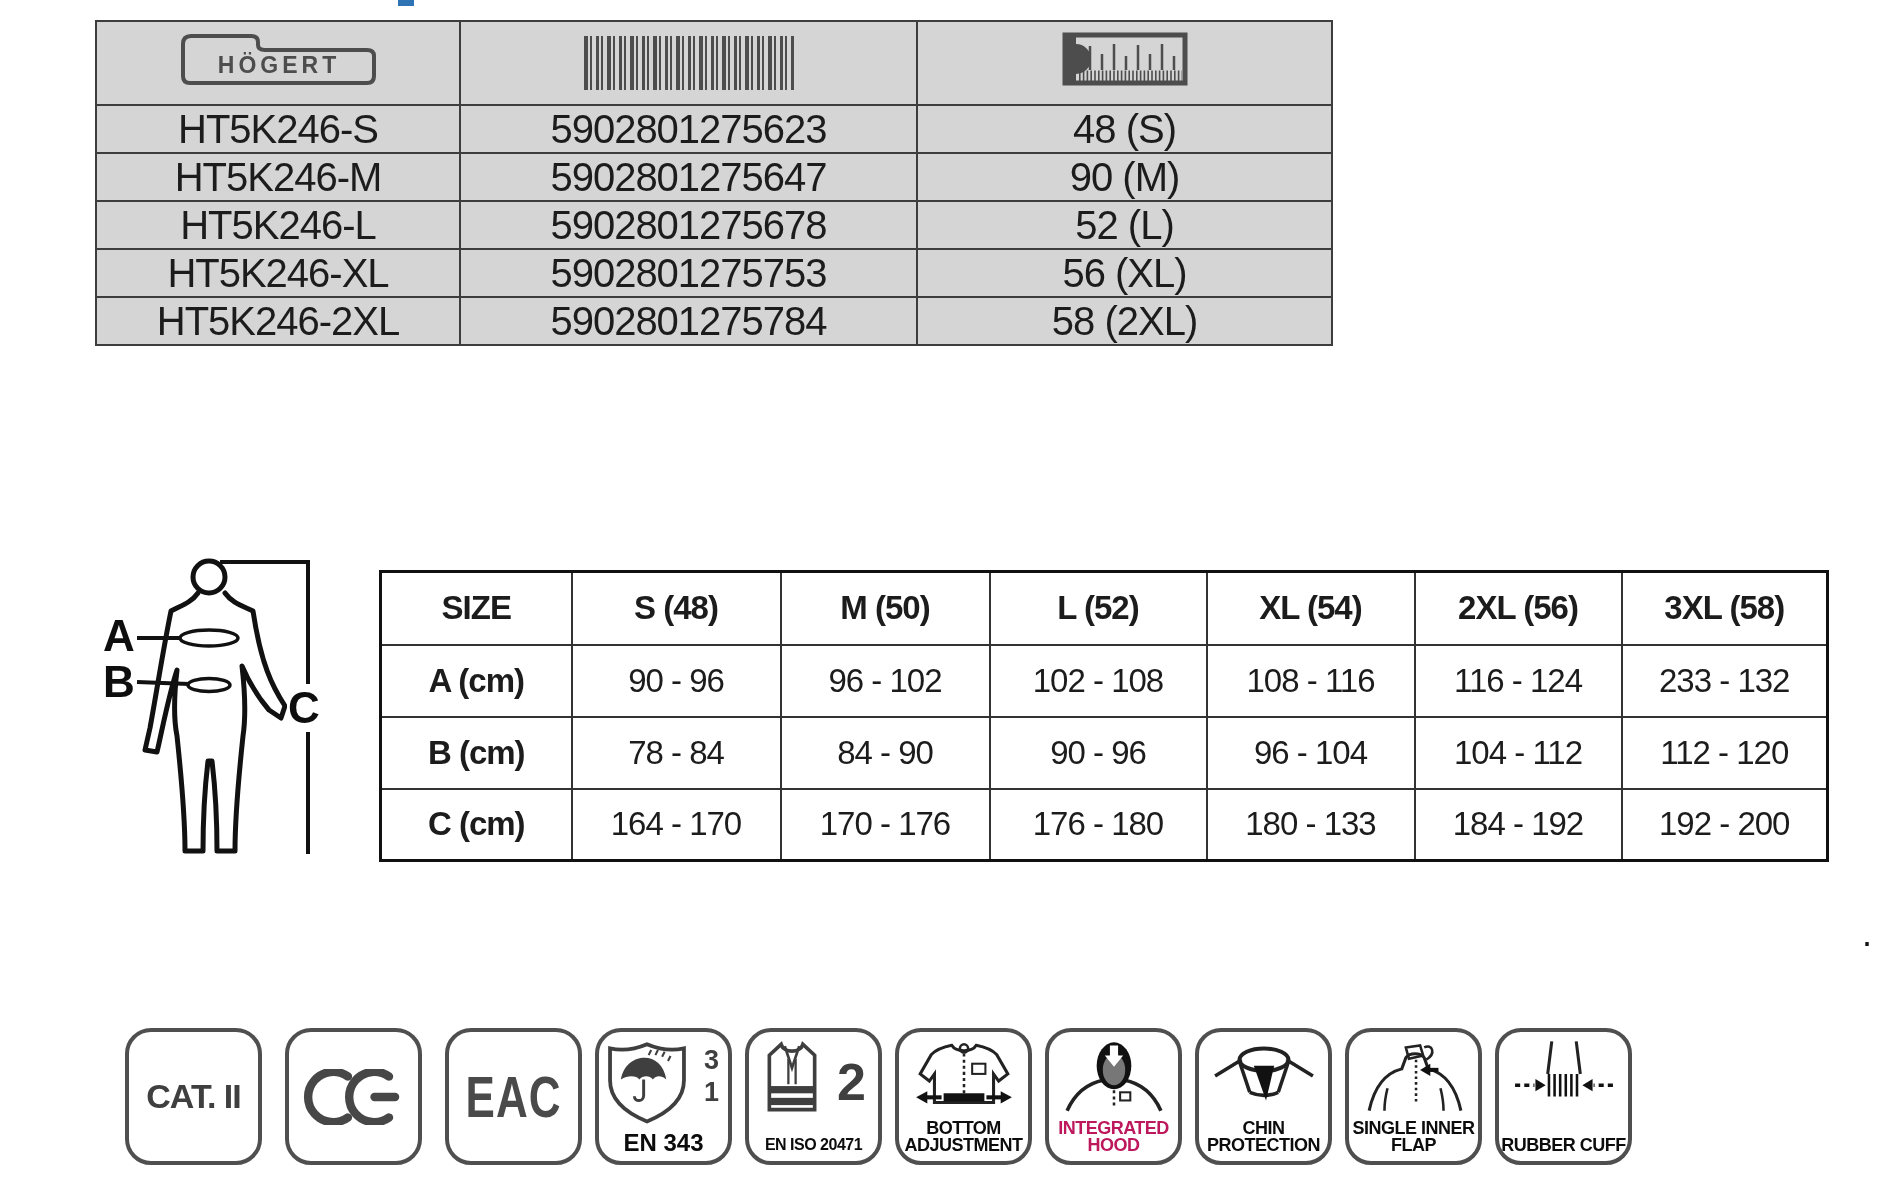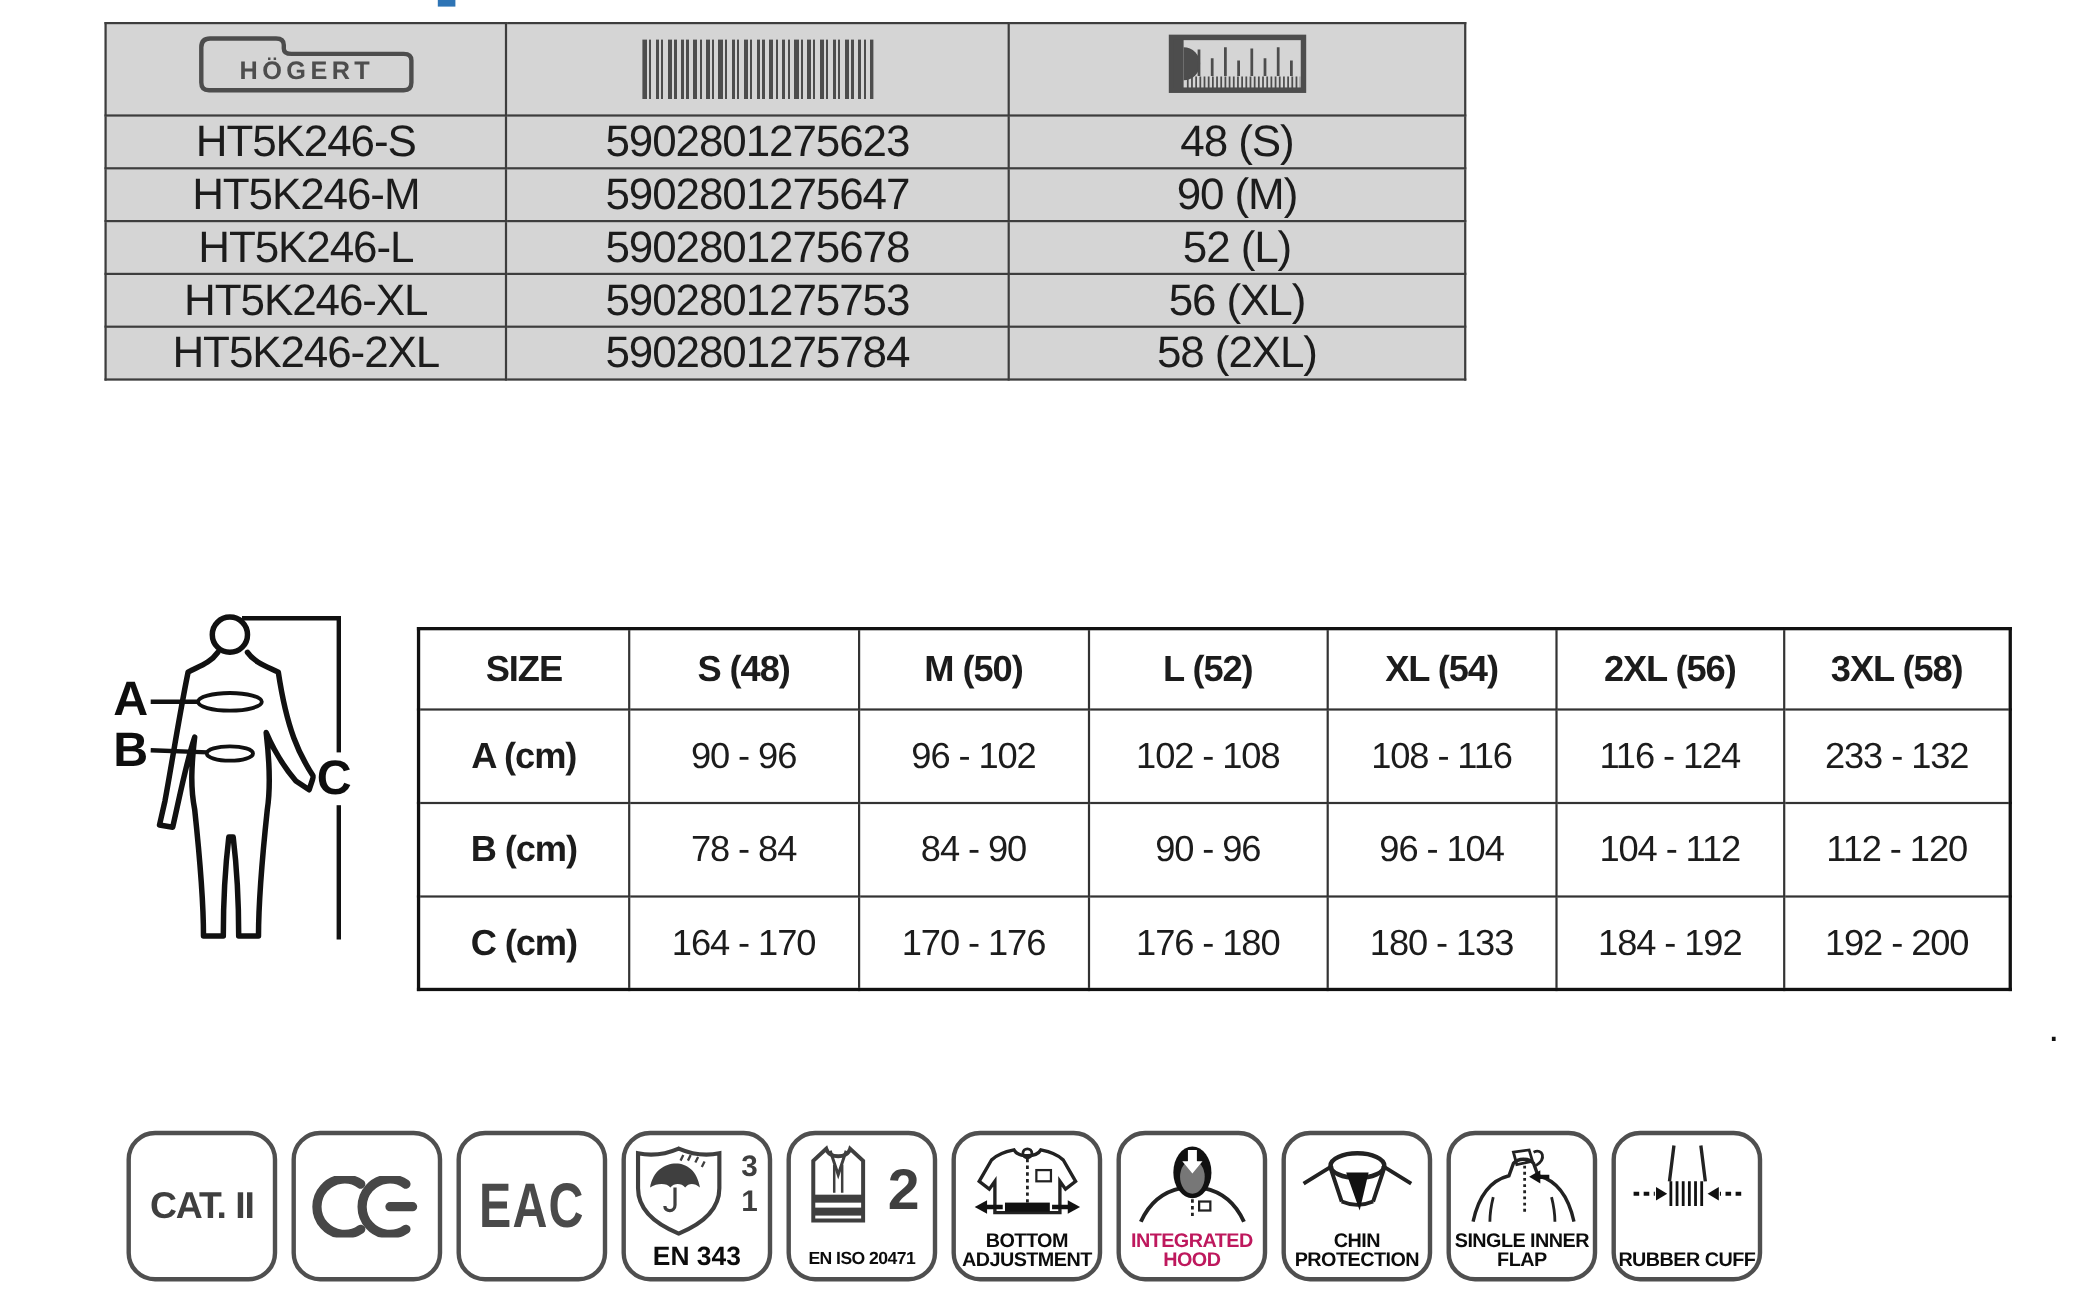--- a/index.html
+++ b/index.html
@@ -28,33 +28,33 @@
   .figure-wrap svg{position:absolute;left:0;top:0;}
   .fig-label{position:absolute;font-weight:bold;font-size:44px;color:#0e0e0e;line-height:1;}
   .fig-label.a{left:8px;top:56px;}
   .fig-label.b{left:8px;top:102px;}
   .fig-label.c{left:192px;top:126px;background:#fff;padding:2px 1px;}
 
   
   .size-table{position:absolute;left:379px;top:570px;width:1447px;border-collapse:collapse;
               table-layout:fixed;background:#ffffff;font-size:33px;letter-spacing:-1px;border:3px solid #111;}
   .size-table th,.size-table td{border:2px solid #333;text-align:center;vertical-align:middle;padding:0;}
-  .size-table tr{height:85px;}
+  .size-table tr{height:72px;}
   .size-table tr.st-header{height:73px;}
   .size-table th{font-weight:bold;}
   .size-table td.row-label{font-weight:bold;}
 
   
   .stray-dot{position:absolute;left:1862px;top:916px;font-size:36px;line-height:36px;color:#111;}
 
   
   .badges{position:absolute;left:115px;top:1028px;display:flex;gap:13px;}
   .badge{position:relative;width:137px;height:137px;flex:0 0 auto;background:#fff;
          border:4px solid #4f4f4f;border-radius:26px;box-sizing:border-box;}
-  .badge-center{display:flex;align-items:center;justify-content:center;}
+  .badge-center{display:flex;align-items:center;justify-content:center;margin-left:10px;}
   .big-label{font-weight:bold;font-size:34px;letter-spacing:-1px;color:#3f3f3f;}
   .eac-text{font-weight:bold;font-size:44px;color:#4a4a4a;transform:scale(1.0,1.3);letter-spacing:1px;}
   .badge-label{position:absolute;left:2px;right:2px;bottom:7px;text-align:center;font-weight:bold;
                font-size:18px;line-height:0.95;letter-spacing:-0.5px;color:#0c0c0c;}
   .badge-label.small{font-size:16px;bottom:9px;}
   .badge-label.en343{font-size:24px;bottom:6px;letter-spacing:0;}
   .badge-label.gray{color:#be185d;}
   .badge .icon{position:absolute;left:50%;transform:translateX(-50%);top:7px;}
   .badge .icon.left{left:6px;transform:none;}
   .marks-col{position:absolute;right:9px;top:12px;font-weight:bold;font-size:27px;line-height:1.2;

